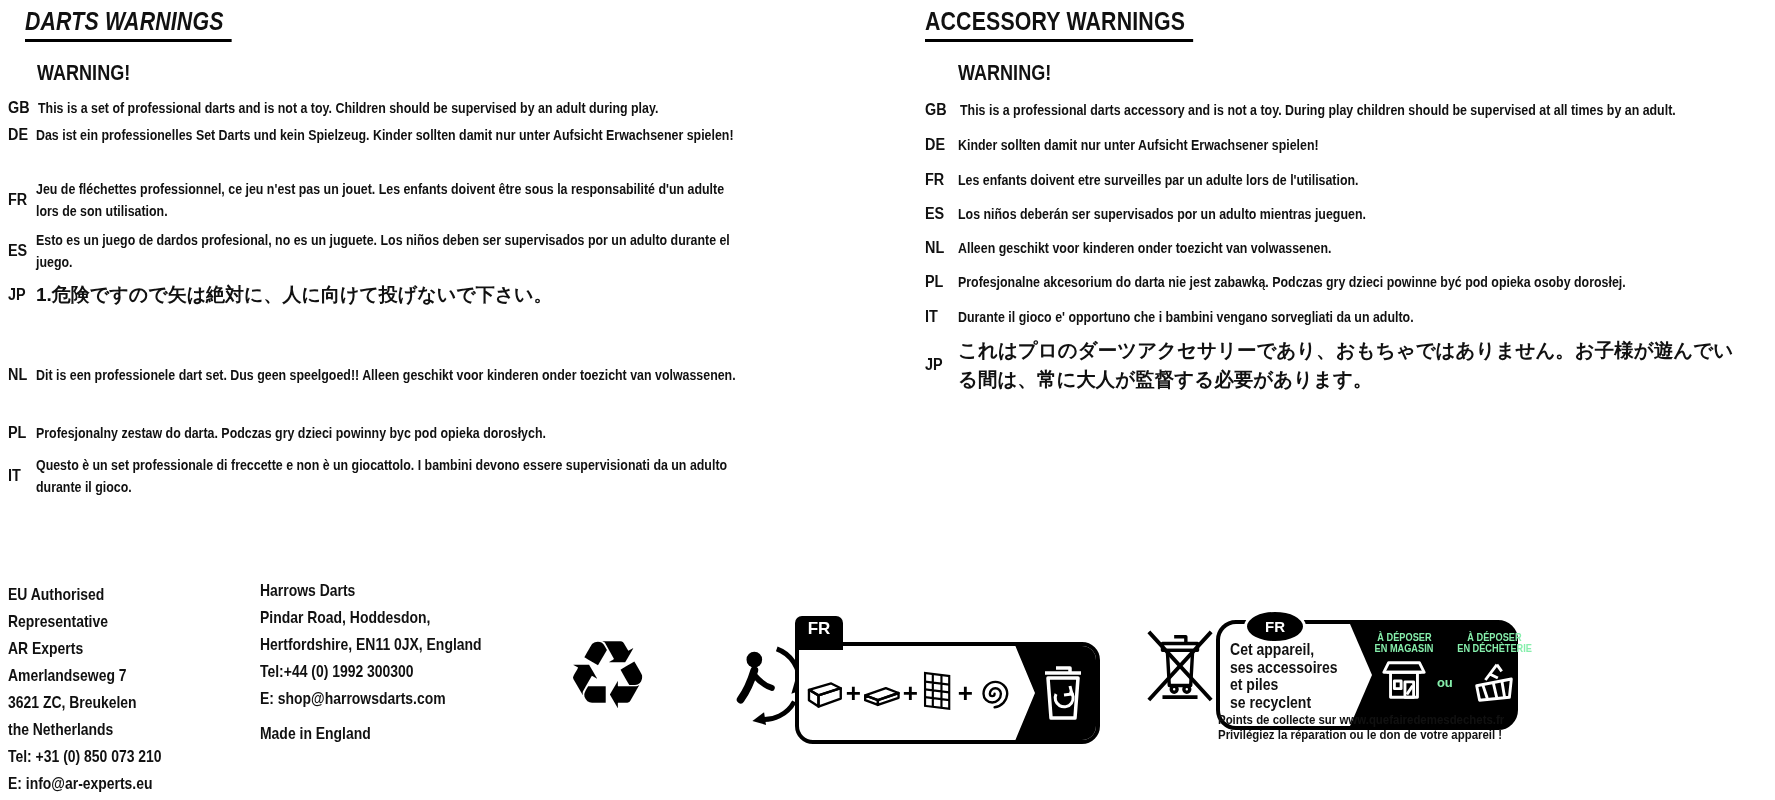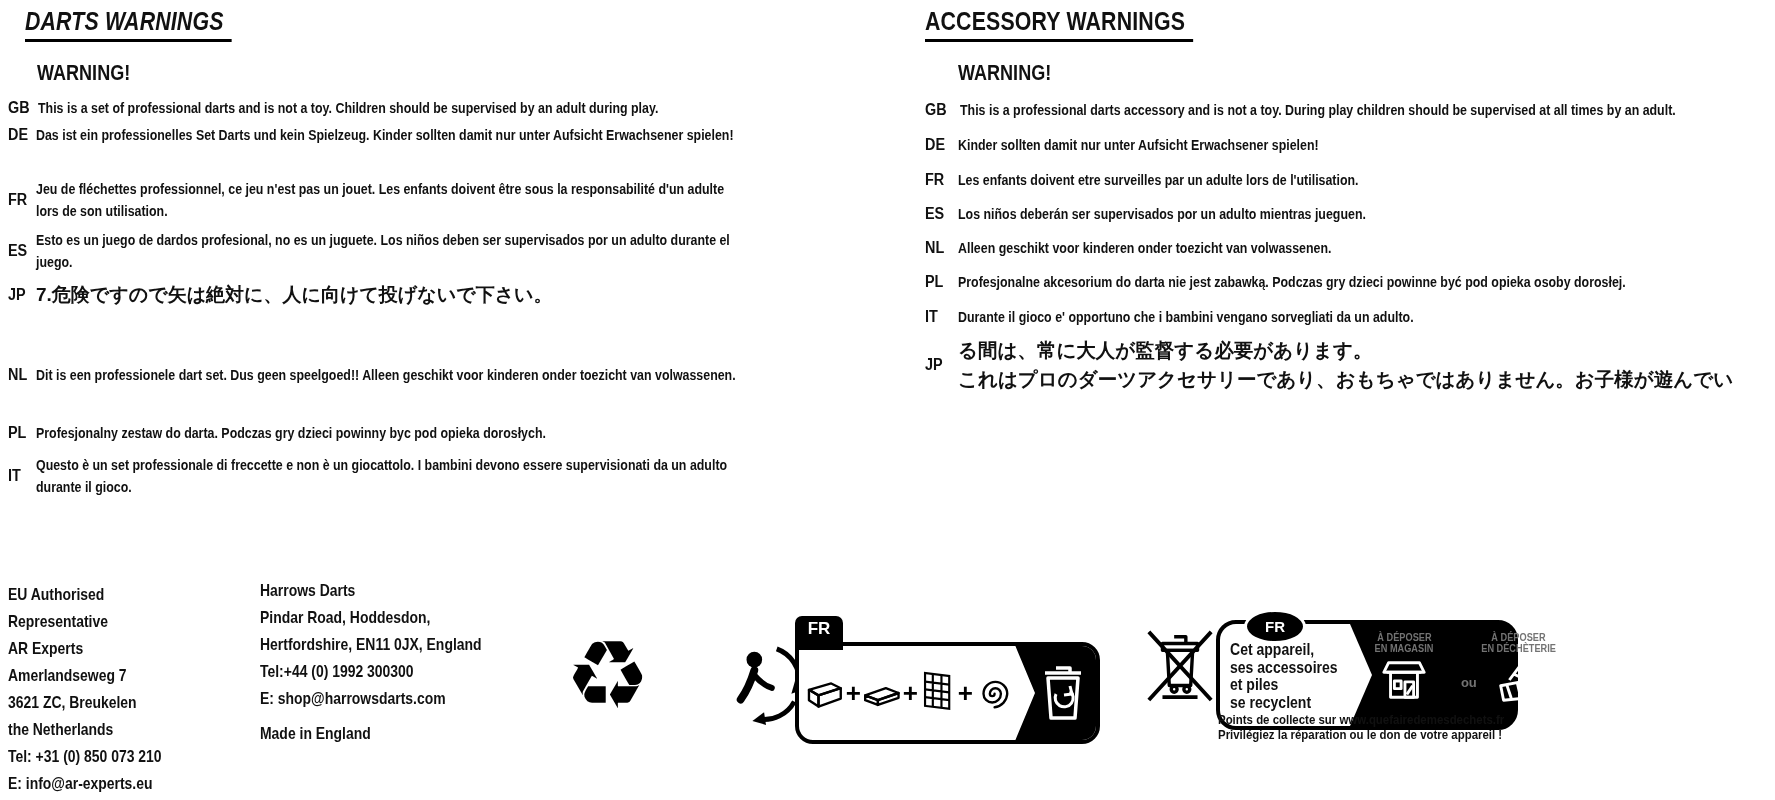--- a/index.html
+++ b/index.html
@@ -36,24 +36,24 @@
   .pill1 .icons{position:absolute;left:6px;top:0;bottom:0;right:84px;display:flex;align-items:center;gap:1px;}
   .plus{font-size:26px;font-weight:700;color:#000;line-height:1;}
   
   .pill2{width:302px;height:110px;background:#000;border:4px solid #000;border-radius:20px;box-sizing:border-box;}
   .pill2 .white{position:absolute;left:0;top:0;bottom:0;width:152px;background:#fff;border-radius:16px 0 0 16px;
                 clip-path:polygon(0 0,calc(100% - 22px) 0,100% 50%,calc(100% - 22px) 100%,0 100%);
                 display:flex;flex-direction:column;justify-content:center;padding:4px 24px 2px 10px;box-sizing:border-box;}
   .pill2 .white div{font-size:16.5px;font-weight:700;line-height:17.5px;white-space:nowrap;transform:scaleX(.85);transform-origin:left center;}
   .pill2 .fr{position:absolute;top:-15px;left:24px;width:56px;height:29px;background:#000;border:3px solid #fff;border-radius:50%;
              color:#fff;font-size:15px;font-weight:700;display:flex;align-items:center;justify-content:center;z-index:3;}
-  .pill2 .black{position:absolute;left:152px;right:0;top:0;bottom:0;display:flex;align-items:stretch;color:#737373;}
+  .pill2 .black{position:absolute;left:152px;right:0;top:0;bottom:0;display:flex;align-items:stretch;color:#86efac;}
   .pill2 .col{display:flex;flex-direction:column;align-items:center;padding-top:8px;flex:1;}
   .pill2 .lab{font-size:10px;font-weight:700;line-height:11px;white-space:nowrap;transform:scaleX(.92);transform-origin:center top;text-align:center;}
-  .pill2 .ou{align-self:center;font-size:13px;font-weight:700;padding:14px 1px 0 1px;margin-left:24px;}
+  .pill2 .ou{align-self:center;font-size:13px;font-weight:700;padding:14px 1px 0 1px;}
   .fineprint div{font-size:13px;font-weight:700;line-height:15px;white-space:nowrap;transform:scaleX(.88);transform-origin:left top;}
   svg{display:block;}
 </style>
 </head>
 <body>
 
 <div class="abs" style="left:25px;top:6px;font-style:italic;">
   <span class="title cx2">DARTS WARNINGS</span>
 </div>
 <div class="abs" style="left:37px;top:60px;">
@@ -72,21 +72,21 @@
   <span class="code">FR</span>
   <div class="txt cx">Jeu de fléchettes professionnel, ce jeu n'est pas un jouet. Les enfants doivent être sous la responsabilité d'un adulte lors de son utilisation.</div>
 </div>
 <div class="row lrow" style="left:8px;top:229px;width:920px;">
   <span class="code">ES</span>
   <div class="txt cx">Esto es un juego de dardos profesional, no es un juguete. Los niños deben ser supervisados por un adulto durante el juego.</div>
 </div>
 <div class="row lrow jp" style="left:8px;top:281px;width:920px;">
   <span class="code">JP</span>
   <div class="txt" style="width:720px;">
-    <div class="jpline">7.危険ですので矢は絶対に、人に向けて投げないで下さい。</div>
+    <div class="jpline">1.危険ですので矢は絶対に、人に向けて投げないで下さい。</div>
   </div>
 </div>
 <div class="row lrow" style="left:8px;top:364px;width:920px;">
   <span class="code">NL</span>
   <div class="txt cx">Dit is een professionele dart set. Dus geen speelgoed!! Alleen geschikt voor kinderen onder toezicht van volwassenen.</div>
 </div>
 <div class="row lrow" style="left:8px;top:422px;width:920px;">
   <span class="code">PL</span>
   <div class="txt cx">Profesjonalny zestaw do darta. Podczas gry dzieci powinny byc pod opieka dorosłych.</div>
 </div>
@@ -126,22 +126,22 @@
   <span class="code">PL</span>
   <div class="txt cx">Profesjonalne akcesorium do darta nie jest zabawką. Podczas gry dzieci powinne być pod opieka osoby dorosłej.</div>
 </div>
 <div class="row rrow" style="left:925px;top:306px;width:850px;">
   <span class="code">IT</span>
   <div class="txt cx">Durante il gioco e' opportuno che i bambini vengano sorvegliati da un adulto.</div>
 </div>
 <div class="row rrow jp" style="left:925px;top:336px;width:850px;">
   <span class="code">JP</span>
   <div class="txt" style="width:820px;white-space:normal;">
+    <div class="jpline">これはプロのダーツアクセサリーであり、おもちゃではありません。お子様が遊んでい</div>
     <div class="jpline">る間は、常に大人が監督する必要があります。</div>
-    <div class="jpline">これはプロのダーツアクセサリーであり、おもちゃではありません。お子様が遊んでい</div>
   </div>
 </div>
 
 <div class="abs addr" style="left:8px;top:581px;">
   <div class="b">EU Authorised</div>
   <div class="b">Representative</div>
   <div>AR Experts</div>
   <div>Amerlandseweg 7</div>
   <div>3621 ZC, Breukelen</div>
   <div>the Netherlands</div>

